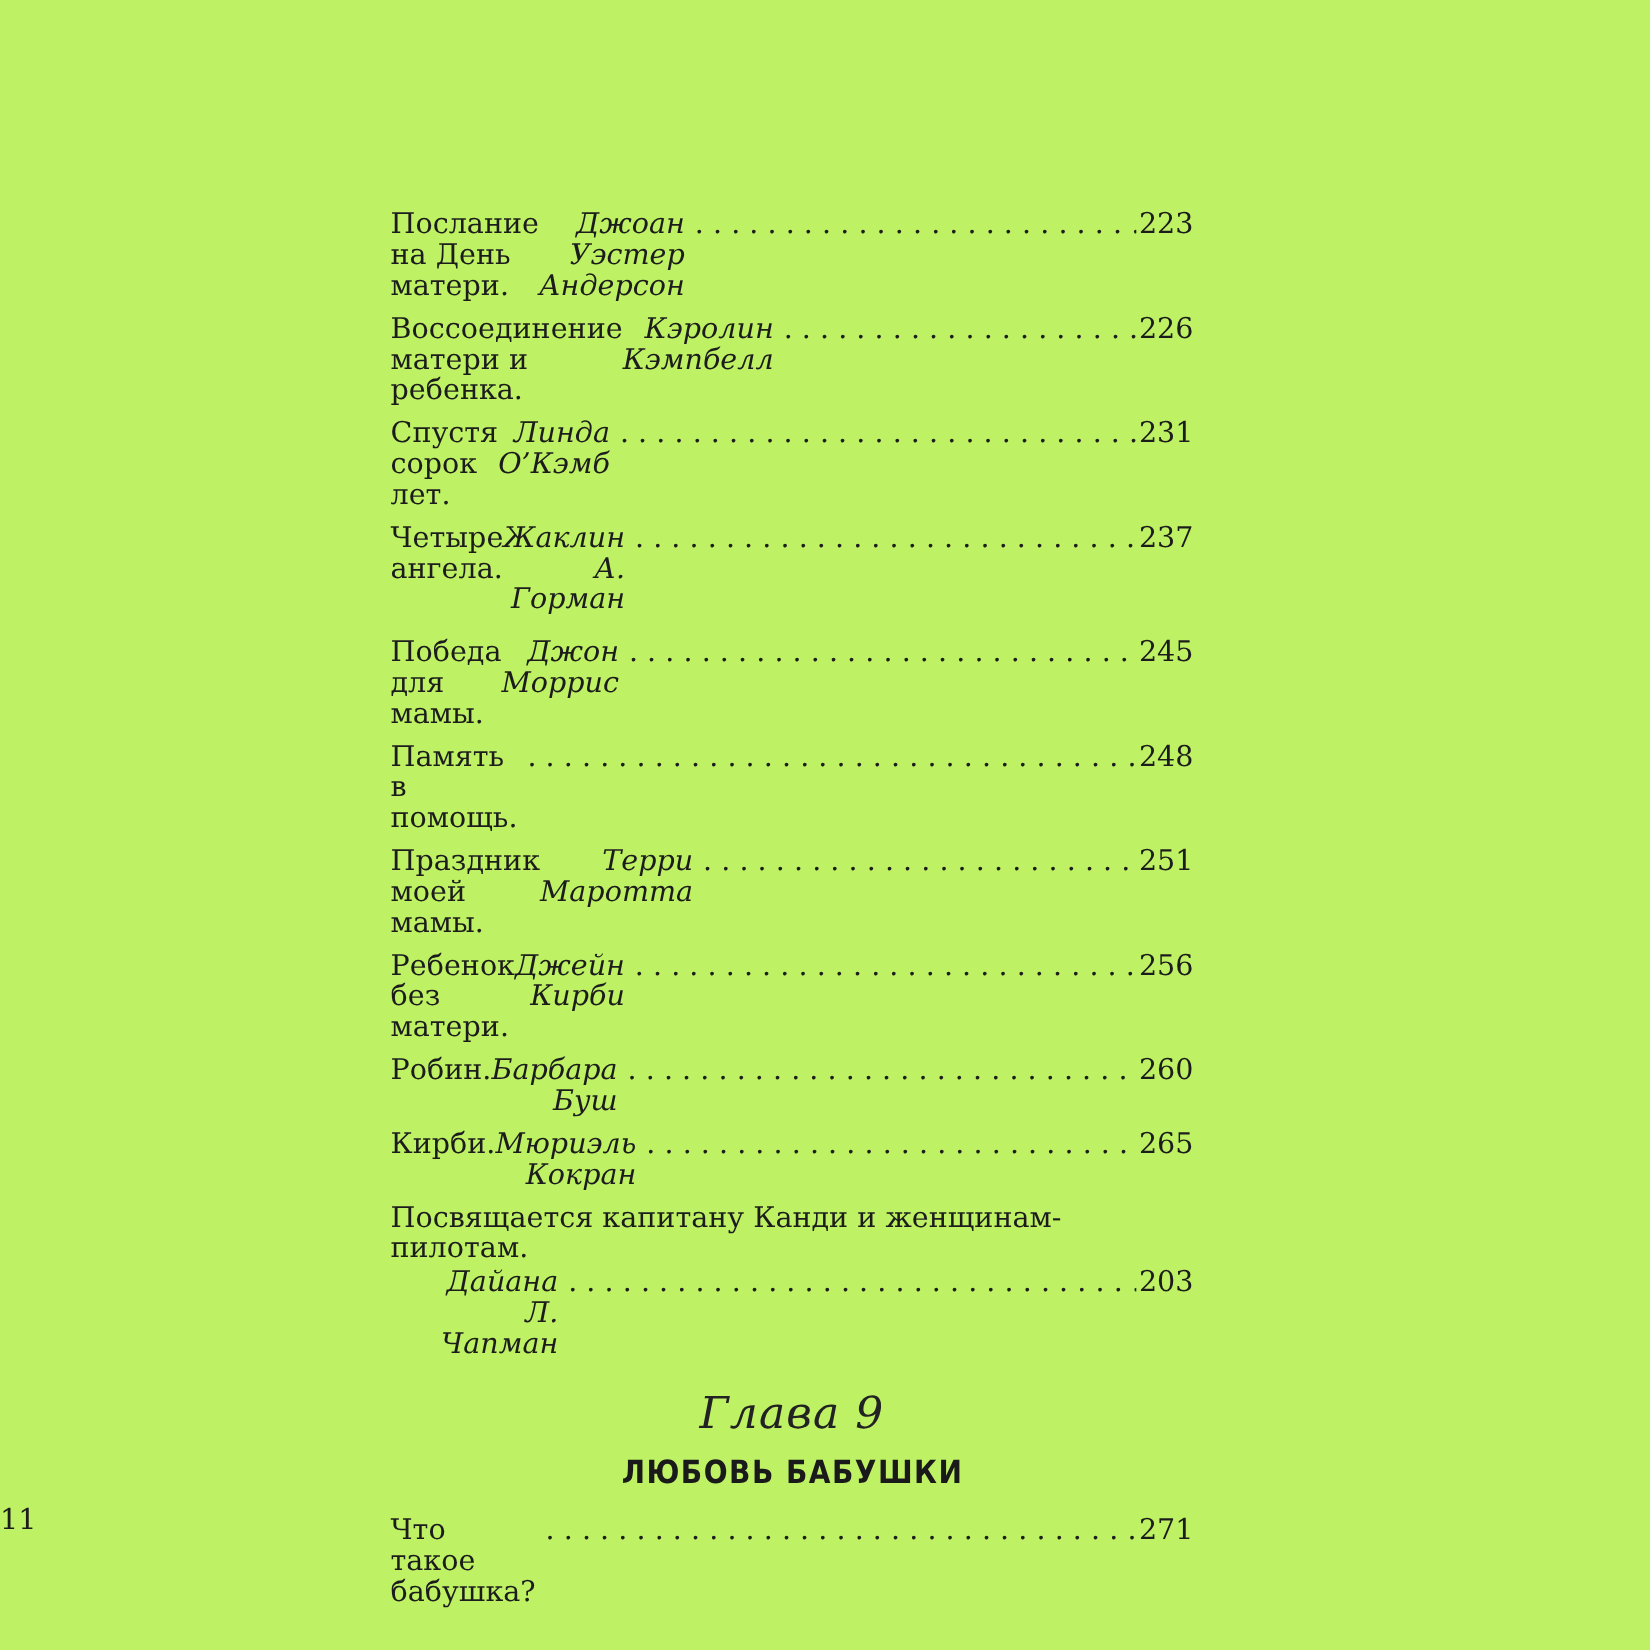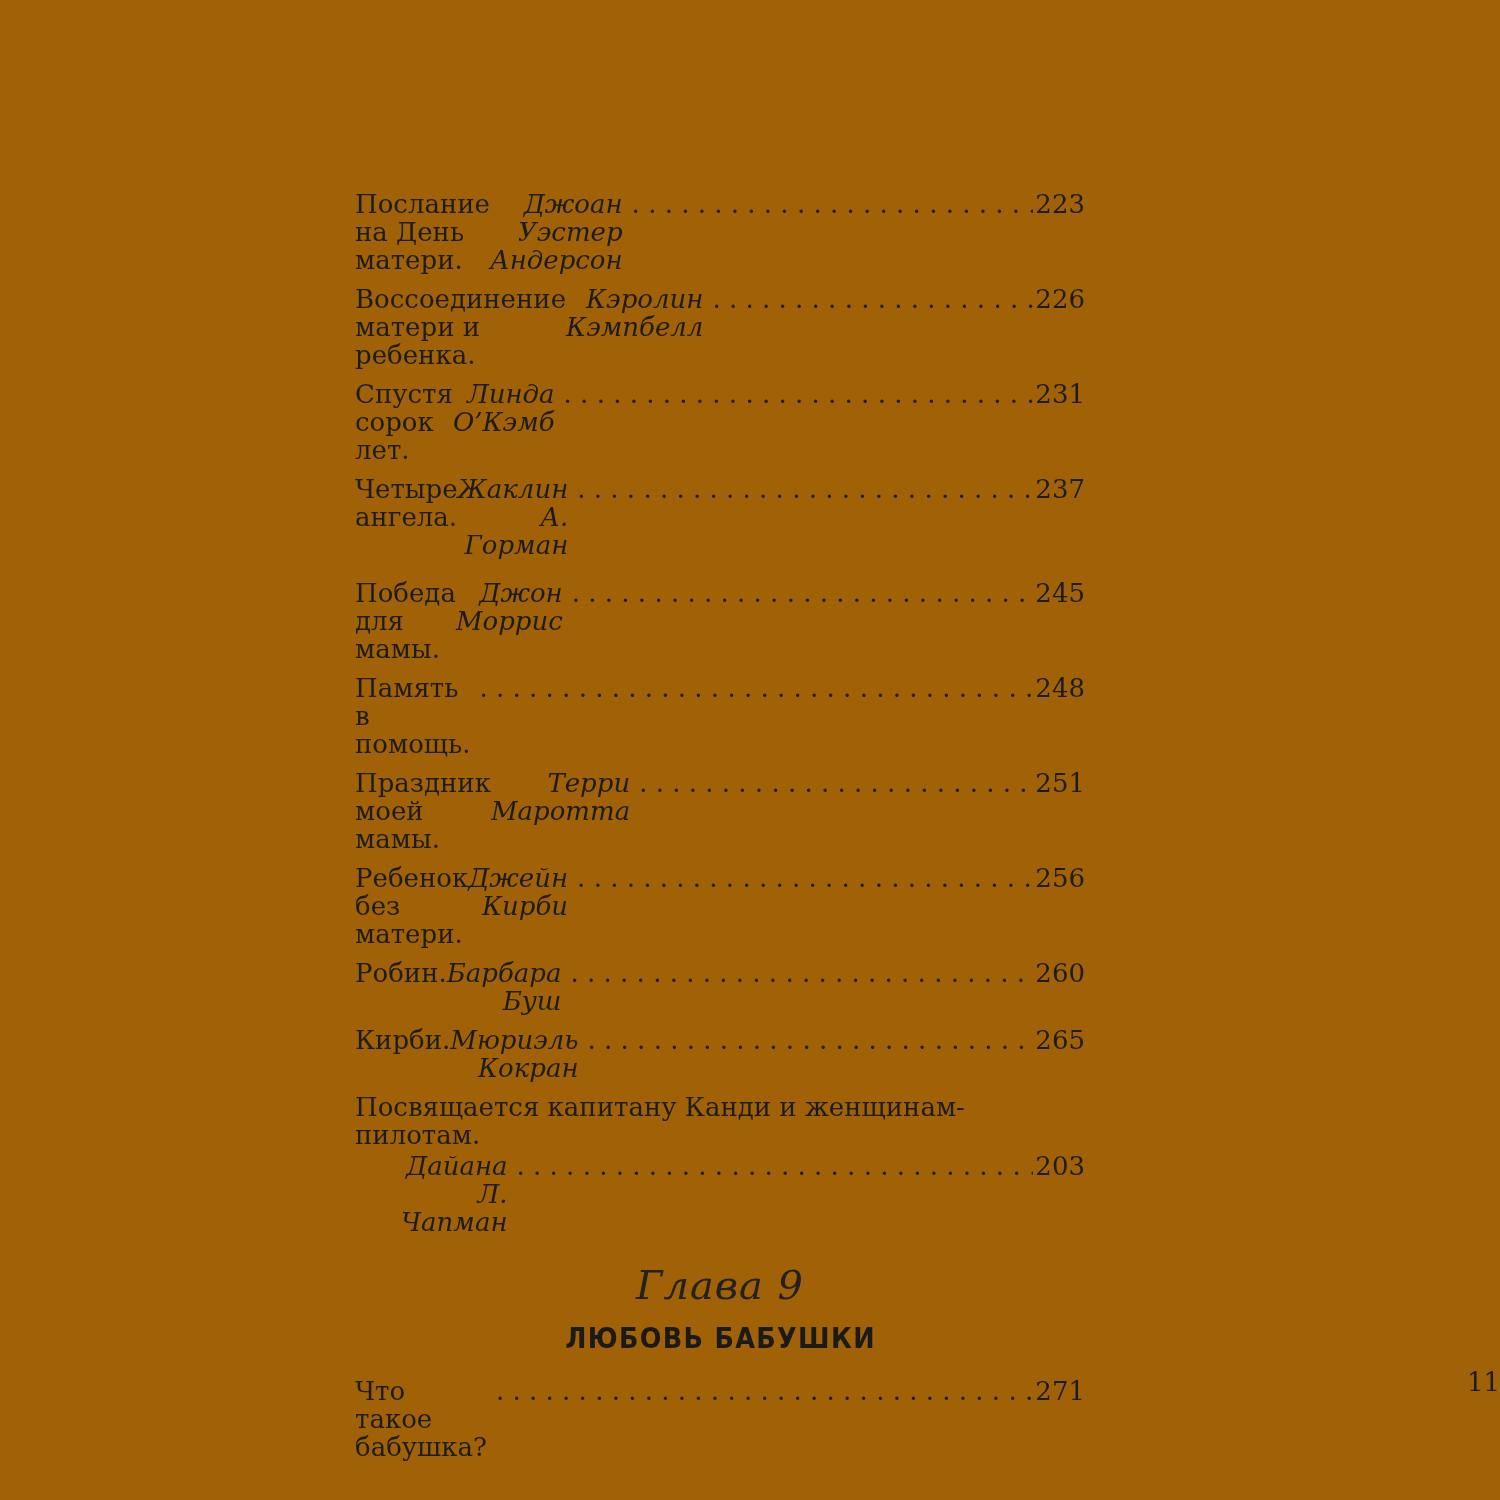--- a/index.html
+++ b/index.html
@@ -4,21 +4,21 @@
 <style>
   html, body {
     margin: 0;
     padding: 0;
     background: #ffffff;
   }
   .sheet {
     position: relative;
     width: 1500px;
     height: 1500px;
-    background: #a16207;
+    background: #bef264;
     color: #1c1c1c;
     font-family: "DejaVu Serif", "Liberation Serif", serif;
     overflow: hidden;
   }
   .content {
     position: absolute;
     left: 355px;
     top: 170px;
     width: 730px;
   }
@@ -71,21 +71,21 @@
   }
   .pg {
     flex: 0 0 auto;
     text-align: right;
   }
   .folio {
     position: absolute;
     left: 0;
     top: 1368px;
     width: 100%;
-    text-align: right;
+    text-align: left;
     font-size: 26px;
     line-height: 28px;
   }
 </style>
 </head>
 <body>
 
 <div class="sheet">
   <div class="content">
     <div id="toc-sections">

